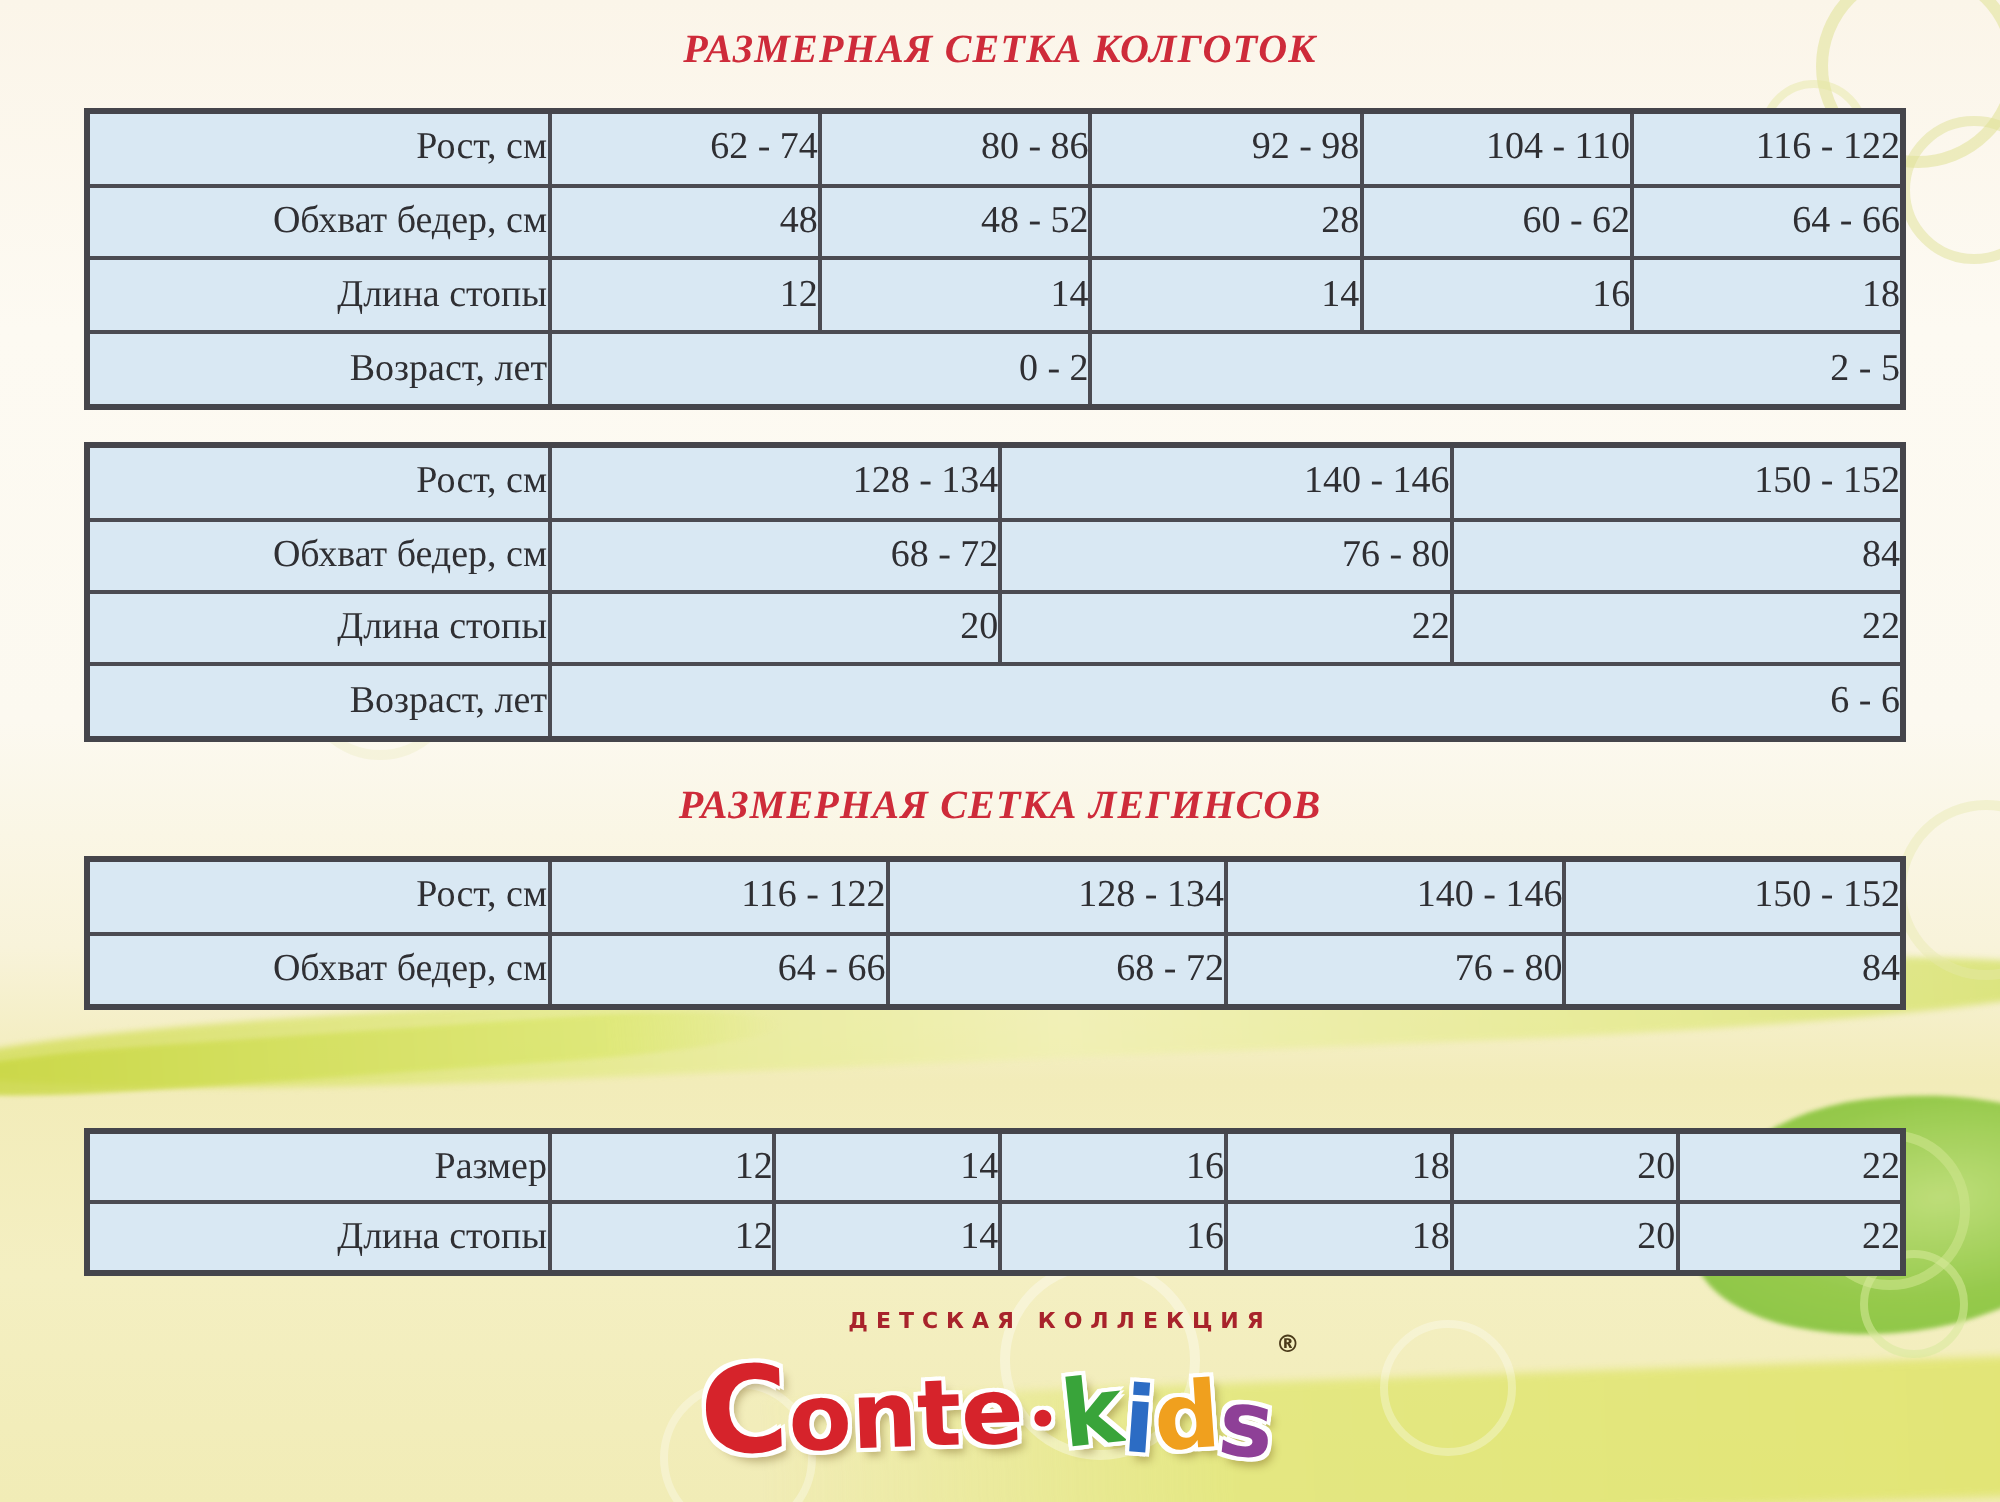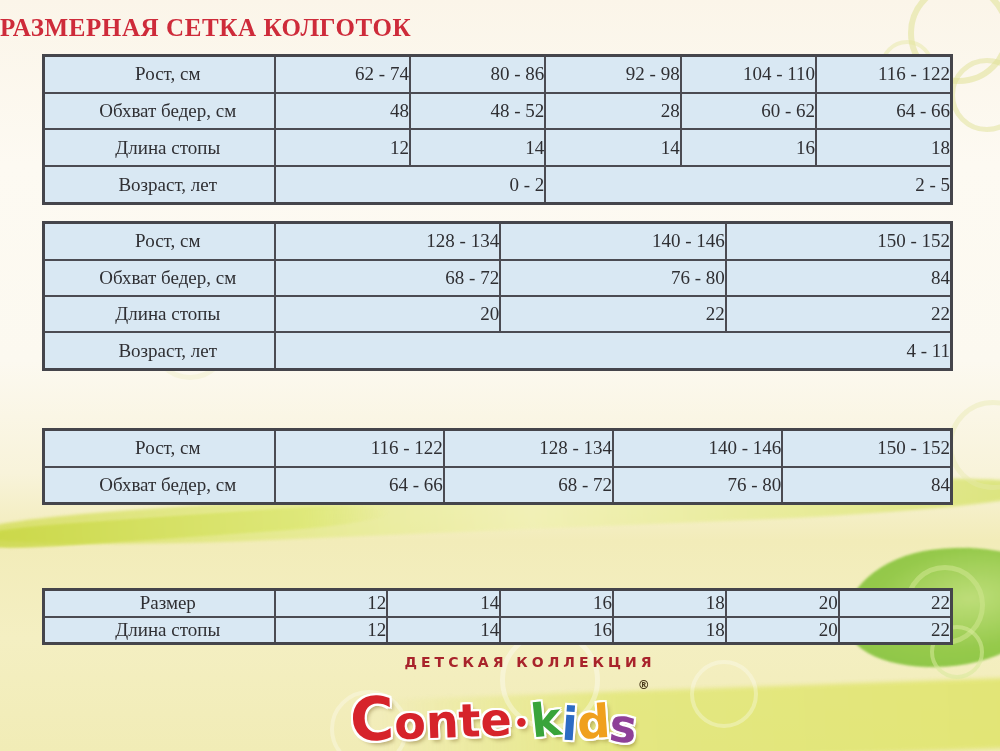--- a/index.html
+++ b/index.html
@@ -40,54 +40,54 @@
   .floral-r1{left:948px; top:400px; width:80px; height:80px; border:5px solid rgba(230,232,170,.4);}
   .floral-l1{left:150px; top:300px; width:70px; height:70px; border:5px solid rgba(235,235,190,.35);}
   .swirl-b1{left:500px; top:630px; width:90px; height:90px; border:5px solid rgba(255,255,255,.35);}
   .swirl-b2{left:690px; top:660px; width:60px; height:60px; border:4px solid rgba(255,255,255,.3);}
   .swirl-b3{left:330px; top:690px; width:70px; height:70px; border:4px solid rgba(255,255,255,.3);}
   .swirl-g1{left:905px; top:565px; width:70px; height:70px; border:5px solid rgba(205,228,140,.6);}
   .swirl-g2{left:930px; top:625px; width:46px; height:46px; border:4px solid rgba(215,234,155,.55);}
 
   
   .sec-title{
-    position:absolute; left:0; width:1000px; text-align:left;
-    font-weight:bold; font-size:25px; letter-spacing:.6px;
-    color:#ce2b3a; font-family:"Liberation Serif", serif;
+    position:absolute; left:0; width:1000px; text-align:center;
+    font-weight:bold; font-size:20px; letter-spacing:.6px;
+    color:#ce2b3a; font-family:"Liberation Serif", serif;font-style:italic;
   }
   .t-kolgotki{top:14px;}
   .t-leginsy{top:392px;}
   .t-noski{top:529px;}
 
   
   table.sz{
     position:absolute; left:42px; width:911px;
     border-collapse:collapse; table-layout:fixed;
     background:#d9e8f3;
     border:3px solid #45454b;
   }
   table.sz td{
     border:2px solid #4b4b52;
     font-size:19px; color:#2f2f33;
     text-align:right; vertical-align:middle;
     padding:0; overflow:hidden; white-space:nowrap;
   }
-  table.sz td.lab{ text-align:center; padding-left:17px; }
+  table.sz td.lab{ text-align:right; padding-left:17px; }
   #tbl-kolgotki-1{top:54px; height:151px;}
   #tbl-kolgotki-2{top:221px; height:150px;}
   #tbl-leginsy{top:428px; height:77px;}
-  #tbl-noski{top:564px; height:57px;margin-top:24px;}
+  #tbl-noski{top:564px; height:74px;}
 
   
   .logo{position:absolute; left:0; top:654px; width:1000px; text-align:center;}
   .logo-tagline{
     font-family:"DejaVu Sans", sans-serif;
-    font-size:14px; font-weight:bold; letter-spacing:4px;
+    font-size:11px; font-weight:bold; letter-spacing:4px;
     color:#a8232b; text-transform:uppercase;
-    margin-left:60px; margin-bottom:17px;
+    margin-left:60px; margin-bottom:7px;
   }
   .logo-brand{
     font-family:"DejaVu Sans", sans-serif;
     font-weight:800; font-size:46px; line-height:1;
     text-shadow:
       2px 0 0 #fff, -2px 0 0 #fff, 0 2px 0 #fff, 0 -2px 0 #fff,
       2px 2px 0 #fff, -2px 2px 0 #fff, 2px -2px 0 #fff, -2px -2px 0 #fff,
       3px 4px 4px rgba(90,60,0,.35);
   }
   .logo-brand span{display:inline-block;}
@@ -185,25 +185,26 @@
       <td>84</td>
     </tr>
     <tr>
       <td class="lab">Длина стопы</td>
       <td>20</td>
       <td>22</td>
       <td>22</td>
     </tr>
     <tr>
       <td class="lab">Возраст, лет</td>
-      <td colspan="3">4 - 11</td>
-    </tr>
-  </tbody>
-    </table>
-
+      <td colspan="3">6 - 6</td>
+    </tr>
+  </tbody>
+    </table>
+
+  <div class="sec-title t-leginsy">РАЗМЕРНАЯ СЕТКА ЛЕГИНСОВ</div>
 
   <table class="sz" id="tbl-leginsy">
     <colgroup>
         <col style="width:231px">
         <col>
         <col>
         <col>
         <col>
       </colgroup>
     <tbody>

